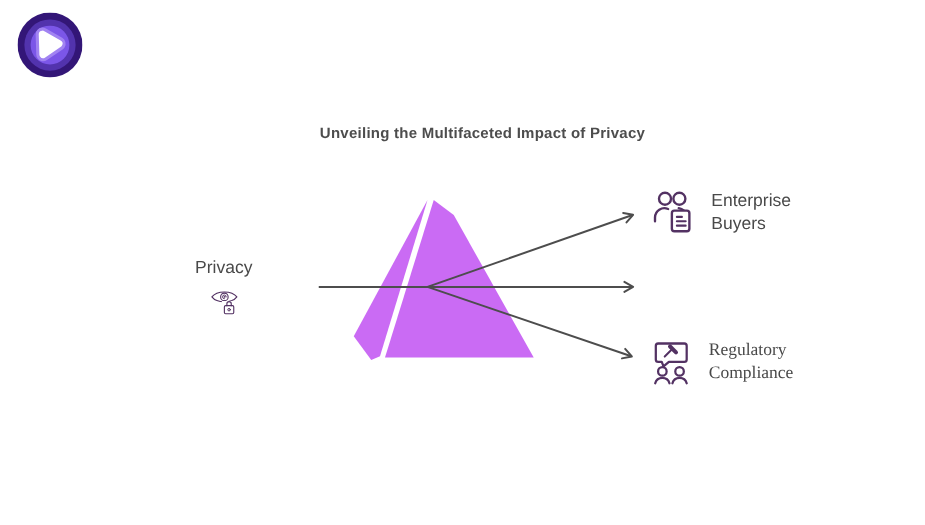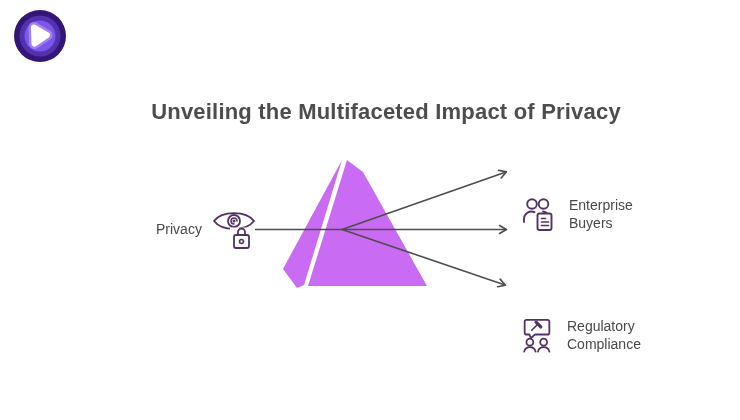--- a/index.html
+++ b/index.html
@@ -4,36 +4,36 @@
 <style>
   html,body{margin:0;padding:0;}
   body{
     width:740px;height:420px;position:relative;background:#ffffff;
     font-family:"Liberation Sans", sans-serif;overflow:hidden;
   }
   .canvas{position:absolute;inset:0;}
   .logo{position:absolute;left:14px;top:10px;width:52px;height:52px;}
   .title{
     position:absolute;left:36px;top:99px;width:700px;
-    text-align:center;font-size:22px;font-weight:700;color:#4d4d4d;
+    text-align:center;font-size:12px;font-weight:700;color:#4d4d4d;
     letter-spacing:.2px;
   }
   .diagram-svg{position:absolute;left:0;top:0;width:740px;height:420px;}
   .source-group{
     position:absolute;left:156px;top:206px;height:48px;
-    display:flex;align-items:center;gap:8px;
+    display:flex;align-items:center;gap:8px;flex-direction:column;
   }
   .source-label{font-size:14px;color:#494949;line-height:1;padding-bottom:2px;}
   .eye-icon-svg{width:46px;height:48px;display:block;}
   .output-row{
-    position:absolute;display:flex;align-items:center;gap:11px;height:44px;margin-top:45px;
+    position:absolute;display:flex;align-items:center;gap:11px;height:44px;
   }
   .output-row.row-0{left:520px;top:147px;}
   .output-row.row-1{left:521px;top:208px;}
-  .output-row.row-2{left:518px;top:268px;}
+  .output-row.row-2{left:518px;top:268px;font-family:Liberation Serif, serif;}
   .output-icon{width:38px;height:38px;flex:0 0 auto;display:block;}
   .output-label{
     width:92px;font-size:14px;line-height:18px;color:#494949;
   }
 </style>
 </head>
 <body>
 
 <div class="canvas">
 

